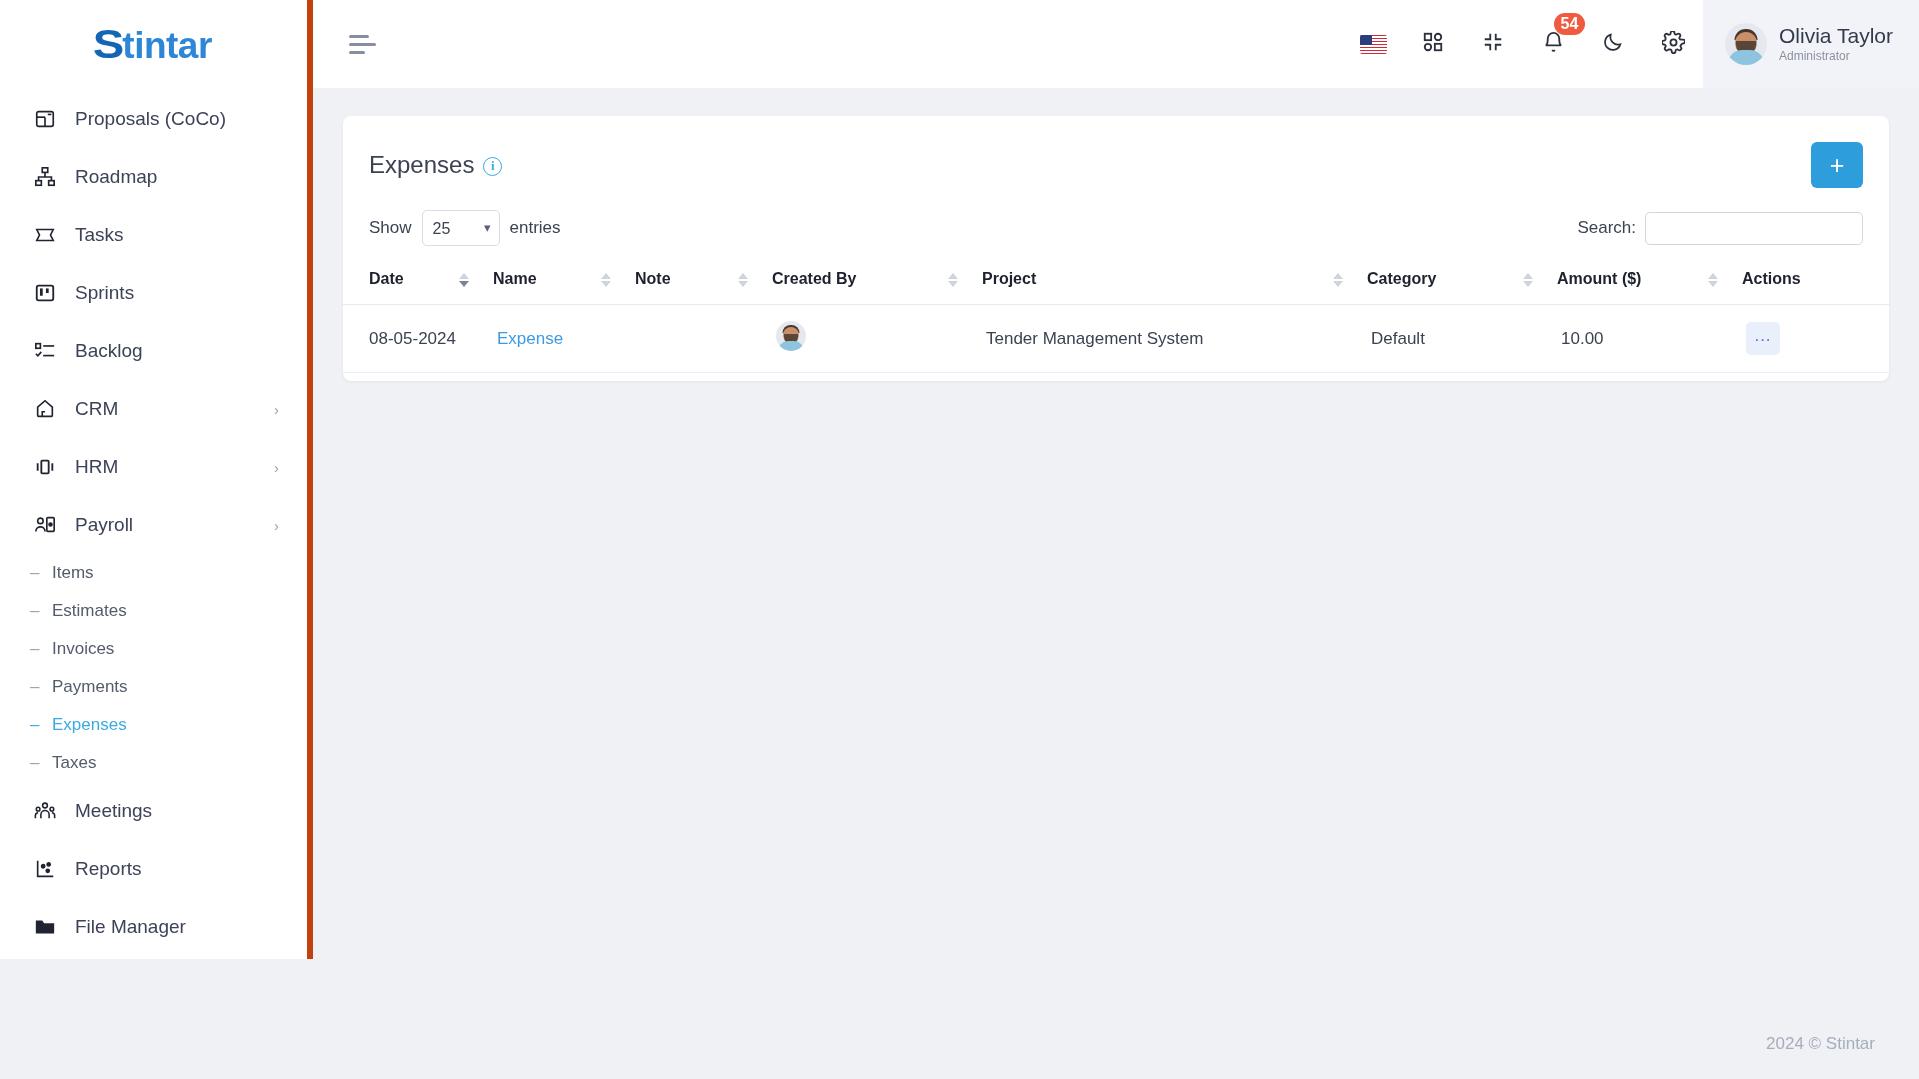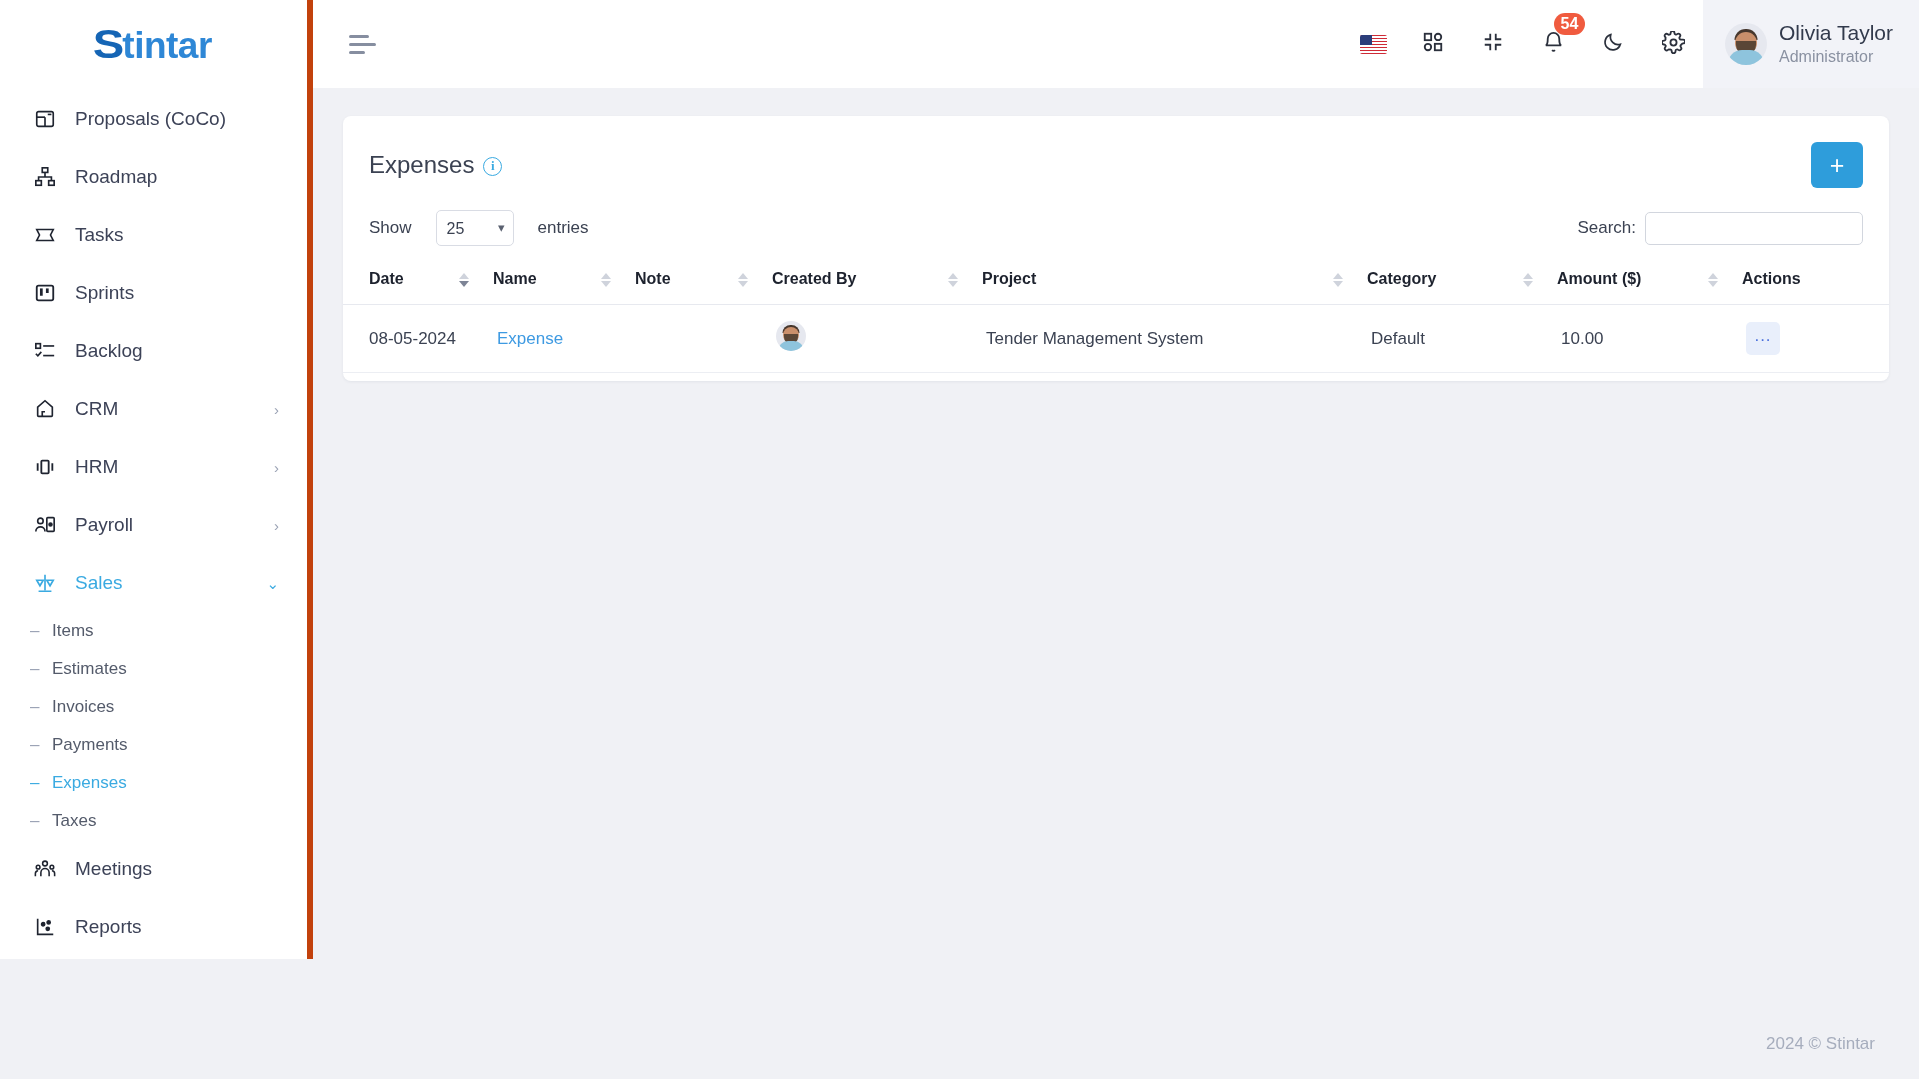--- a/index.html
+++ b/index.html
@@ -111,21 +111,21 @@
   }
   .avatar .face { position: absolute; left: 50%; top: 9px; transform: translateX(-50%);
     width: 22px; height: 22px; border-radius: 50%; background: #c98f6b; }
   .avatar .hair { position: absolute; left: 50%; top: 6px; transform: translateX(-50%);
     width: 23px; height: 11px; border-radius: 11px 11px 0 0; background: #46372d; }
   .avatar .beard { position: absolute; left: 50%; top: 18px; transform: translateX(-50%);
     width: 20px; height: 14px; border-radius: 0 0 10px 10px; background: #5a4636; }
   .avatar .body { position: absolute; left: 50%; bottom: 0; transform: translateX(-50%);
     width: 36px; height: 15px; border-radius: 14px 14px 0 0; background: #8ec4dd; }
   .user-name { font-size: 21px; color: #323a4c; line-height: 1.25; }
-  .user-role { font-size: 16px; color: #8a91a1; line-height: 1.3; }
+  .user-role { font-size: 12px; color: #8a91a1; line-height: 1.3; }
 
   
   .content { flex: 1; padding: 28px 30px 0 30px; overflow: hidden; }
   .card {
     background: #ffffff; border-radius: 8px;
     box-shadow: 0 1px 3px rgba(40,50,80,0.07);
     padding: 0 0 8px 0;
   }
   .card-head {
     display: flex; align-items: center;
@@ -143,21 +143,21 @@
     margin-left: auto;
     width: 52px; height: 46px; border-radius: 6px;
     background: #2e9ddb; color: #ffffff;
     border: none; font-size: 25px; line-height: 1;
     cursor: pointer; display:flex; align-items:center; justify-content:center;
   }
   .table-tools {
     display: flex; align-items: center;
     padding: 14px 26px 10px 26px;
   }
-  .show-entries { display: flex; align-items: center; gap: 24px; font-size: 17px; color: #3b4252; }
+  .show-entries { display: flex; align-items: center; gap: 10px; font-size: 17px; color: #3b4252; }
   .sel-wrap { position: relative; }
   .sel-wrap select {
     appearance: none; -webkit-appearance: none;
     width: 78px; height: 36px;
     border: 1px solid #d9dce4; border-radius: 5px;
     background: #fff; color: #3b4252;
     font-size: 16px; font-family: "Liberation Sans", sans-serif;
     padding: 0 28px 0 10px; cursor: pointer;
   }
   .sel-wrap .caret {
@@ -338,30 +338,20 @@
               <circle cx="7" cy="7.5" r="3"></circle>
               <path d="M2 19c0-3 2.4-5 5-5s5 2 5 5"></path>
               <rect x="14" y="4" width="8" height="15" rx="1"></rect>
               <circle cx="18" cy="11.5" r="1.6" fill="currentColor"></circle>
             </svg>
         </span>
         <span class="lbl">Payroll</span>
         <span class="chev">›</span>
       </div>
 
-      <div class="nav-item active">
-        <span class="ico">
-          <svg width="22" height="22" viewBox="0 0 24 24" fill="none" stroke="currentColor" stroke-width="1.8">
-              <path d="M12 3v17M5 21h14"></path>
-              <path d="M3 9h7l-3.5 6L3 9zM14 9h7l-3.5 6L14 9z"></path>
-            </svg>
-        </span>
-        <span class="lbl">Sales</span>
-        <span class="chev">⌄</span>
-      </div>
 
       <div>
         <div class="sub-item">
           <span class="dash">–</span>
           <span>Items</span>
         </div>
         <div class="sub-item">
           <span class="dash">–</span>
           <span>Estimates</span>
         </div>

